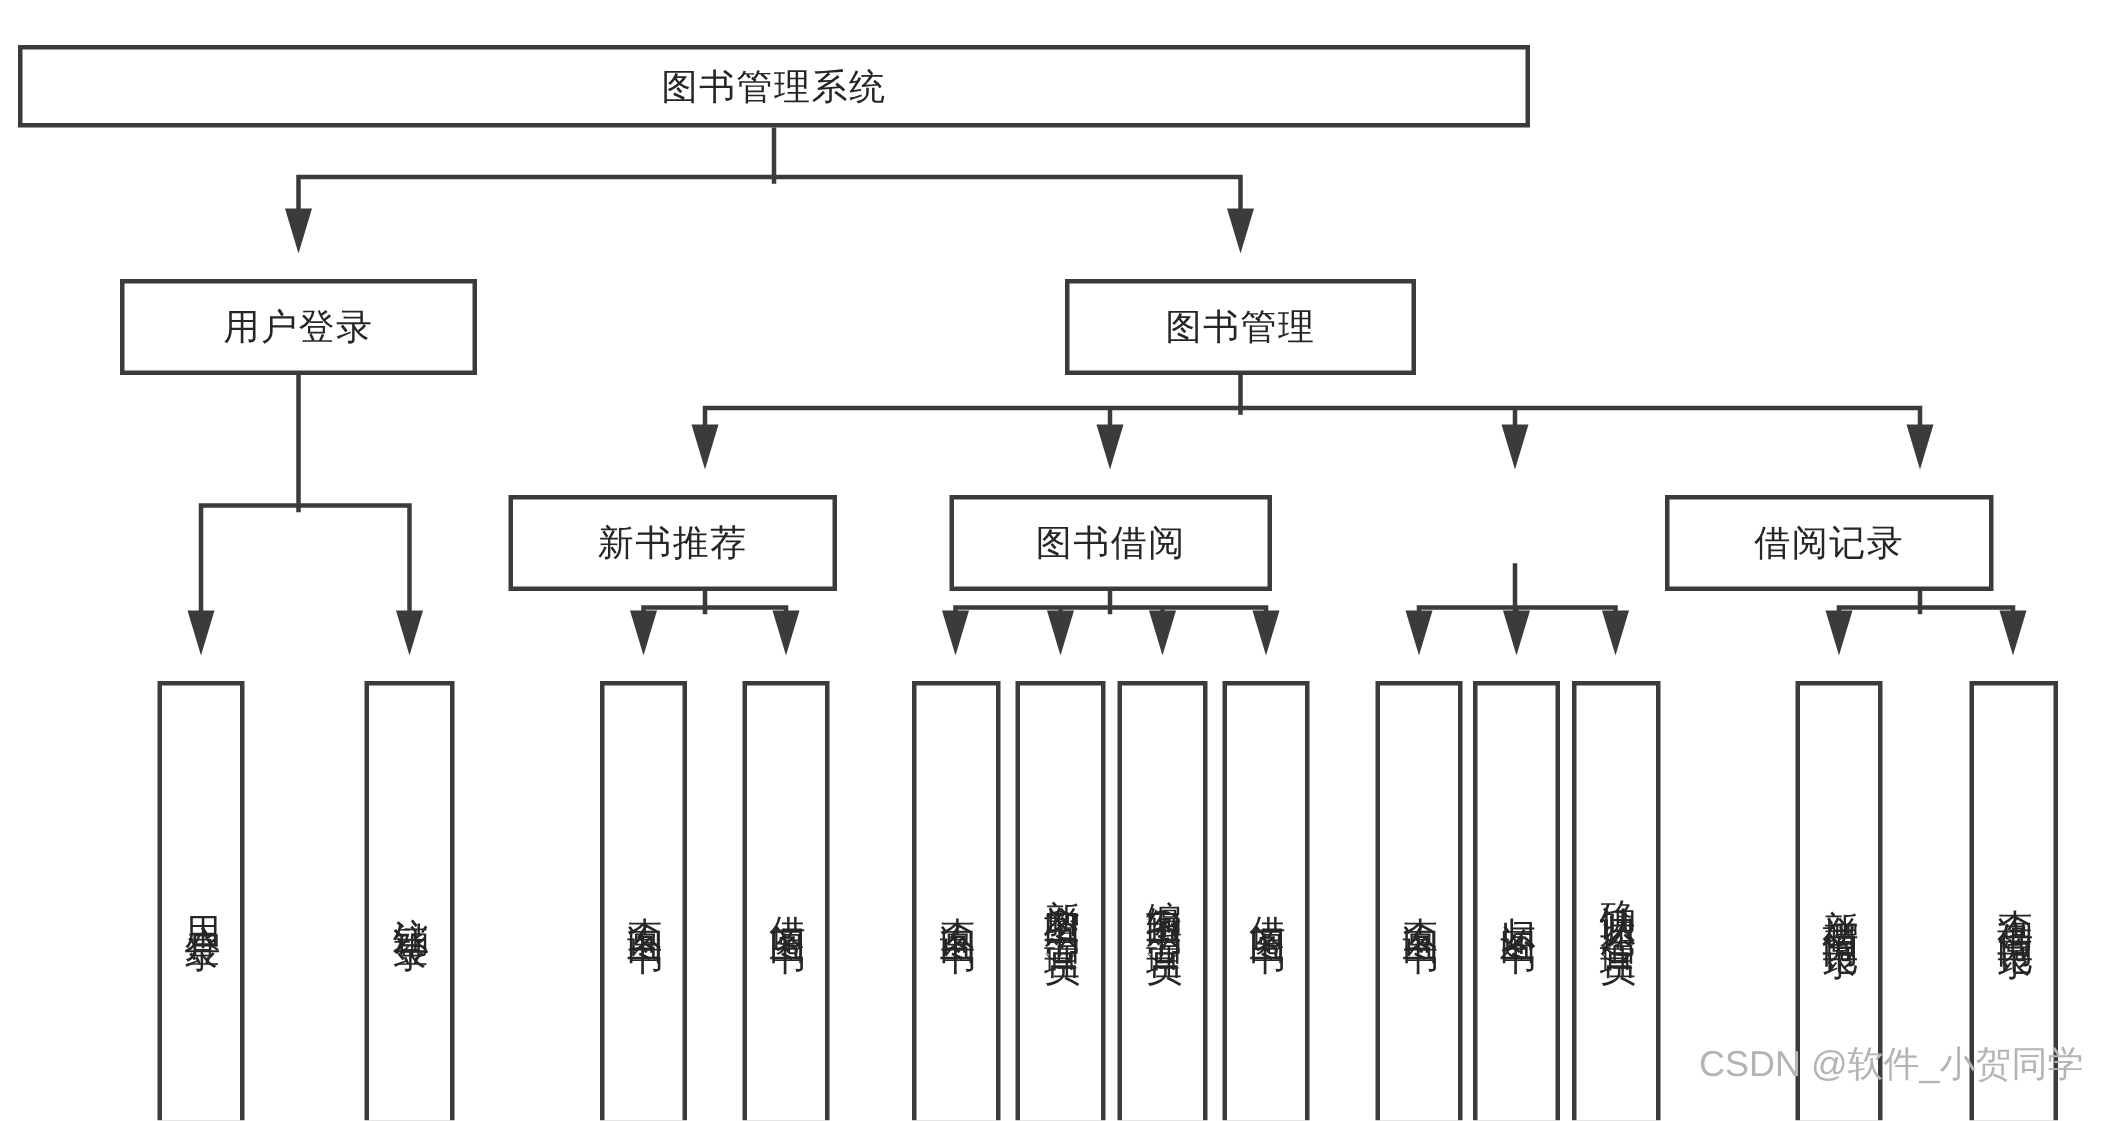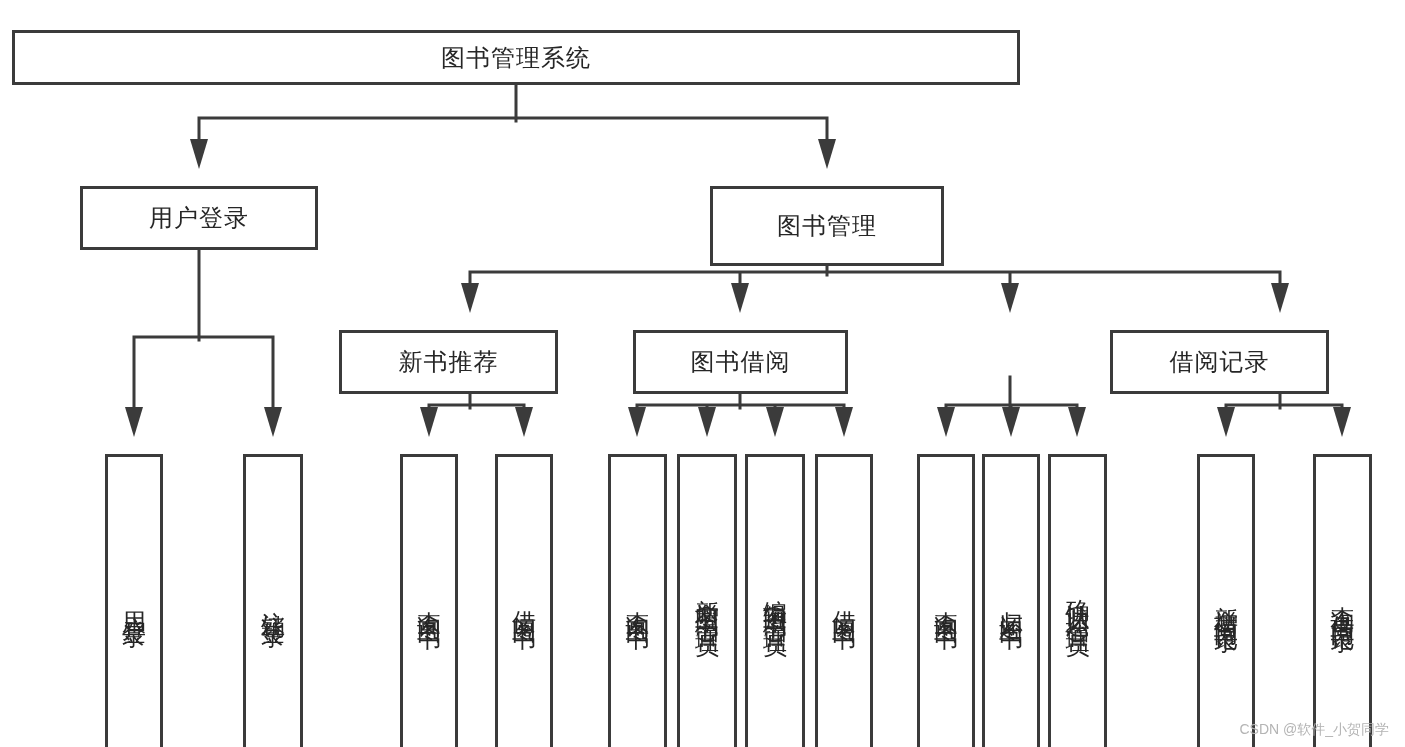--- a/index.html
+++ b/index.html
@@ -37,22 +37,22 @@
   }
   .v-box {
     writing-mode: vertical-rl;
     font-size: 24px;
     line-height: 1;
     letter-spacing: 5px;
   }
   #watermark {
     position: absolute;
     right: 16px;
-    bottom: 8px;
-    font-size: 14px;
+    bottom: 22px;
+    font-size: 24px;
     color: var(--watermark, #b4b4b4);
     z-index: 5;
     white-space: nowrap;
   }
 </style>
 </head>
 <body>
 
 <div id="canvas">
 
@@ -113,21 +113,21 @@
       <use href="#arw" x="1011" y="437"></use>
       <use href="#arw" x="1077" y="437"></use>
       <use href="#arw" x="1226" y="437"></use>
       <use href="#arw" x="1342" y="437"></use>
     </g>
   </svg>
 
   <div class="box h-box" style="left:12px;top:13px;width:1008px;height:55px">图书管理系统</div>
 
   <div class="box h-box" style="left:80px;top:169px;width:238px;height:64px">用户登录</div>
-  <div class="box h-box" style="left:710px;top:169px;width:234px;height:80px">图书管理</div>
+  <div class="box h-box" style="left:710px;top:169px;width:234px;height:64px">图书管理</div>
 
   <div class="box h-box" style="left:339px;top:313px;width:219px;height:64px">新书推荐</div>
   <div class="box h-box" style="left:633px;top:313px;width:215px;height:64px">图书借阅</div>
   <div class="box h-box" style="left:1110px;top:313px;width:219px;height:64px">借阅记录</div>
 
   <div class="box v-box" style="left:105px;top:437px;width:58px;height:296px">用户登录</div>
   <div class="box v-box" style="left:243px;top:437px;width:60px;height:296px">注销登录</div>
 
   <div class="box v-box" style="left:400px;top:437px;width:58px;height:296px">查询图书</div>
   <div class="box v-box" style="left:495px;top:437px;width:58px;height:296px">借阅图书</div>

